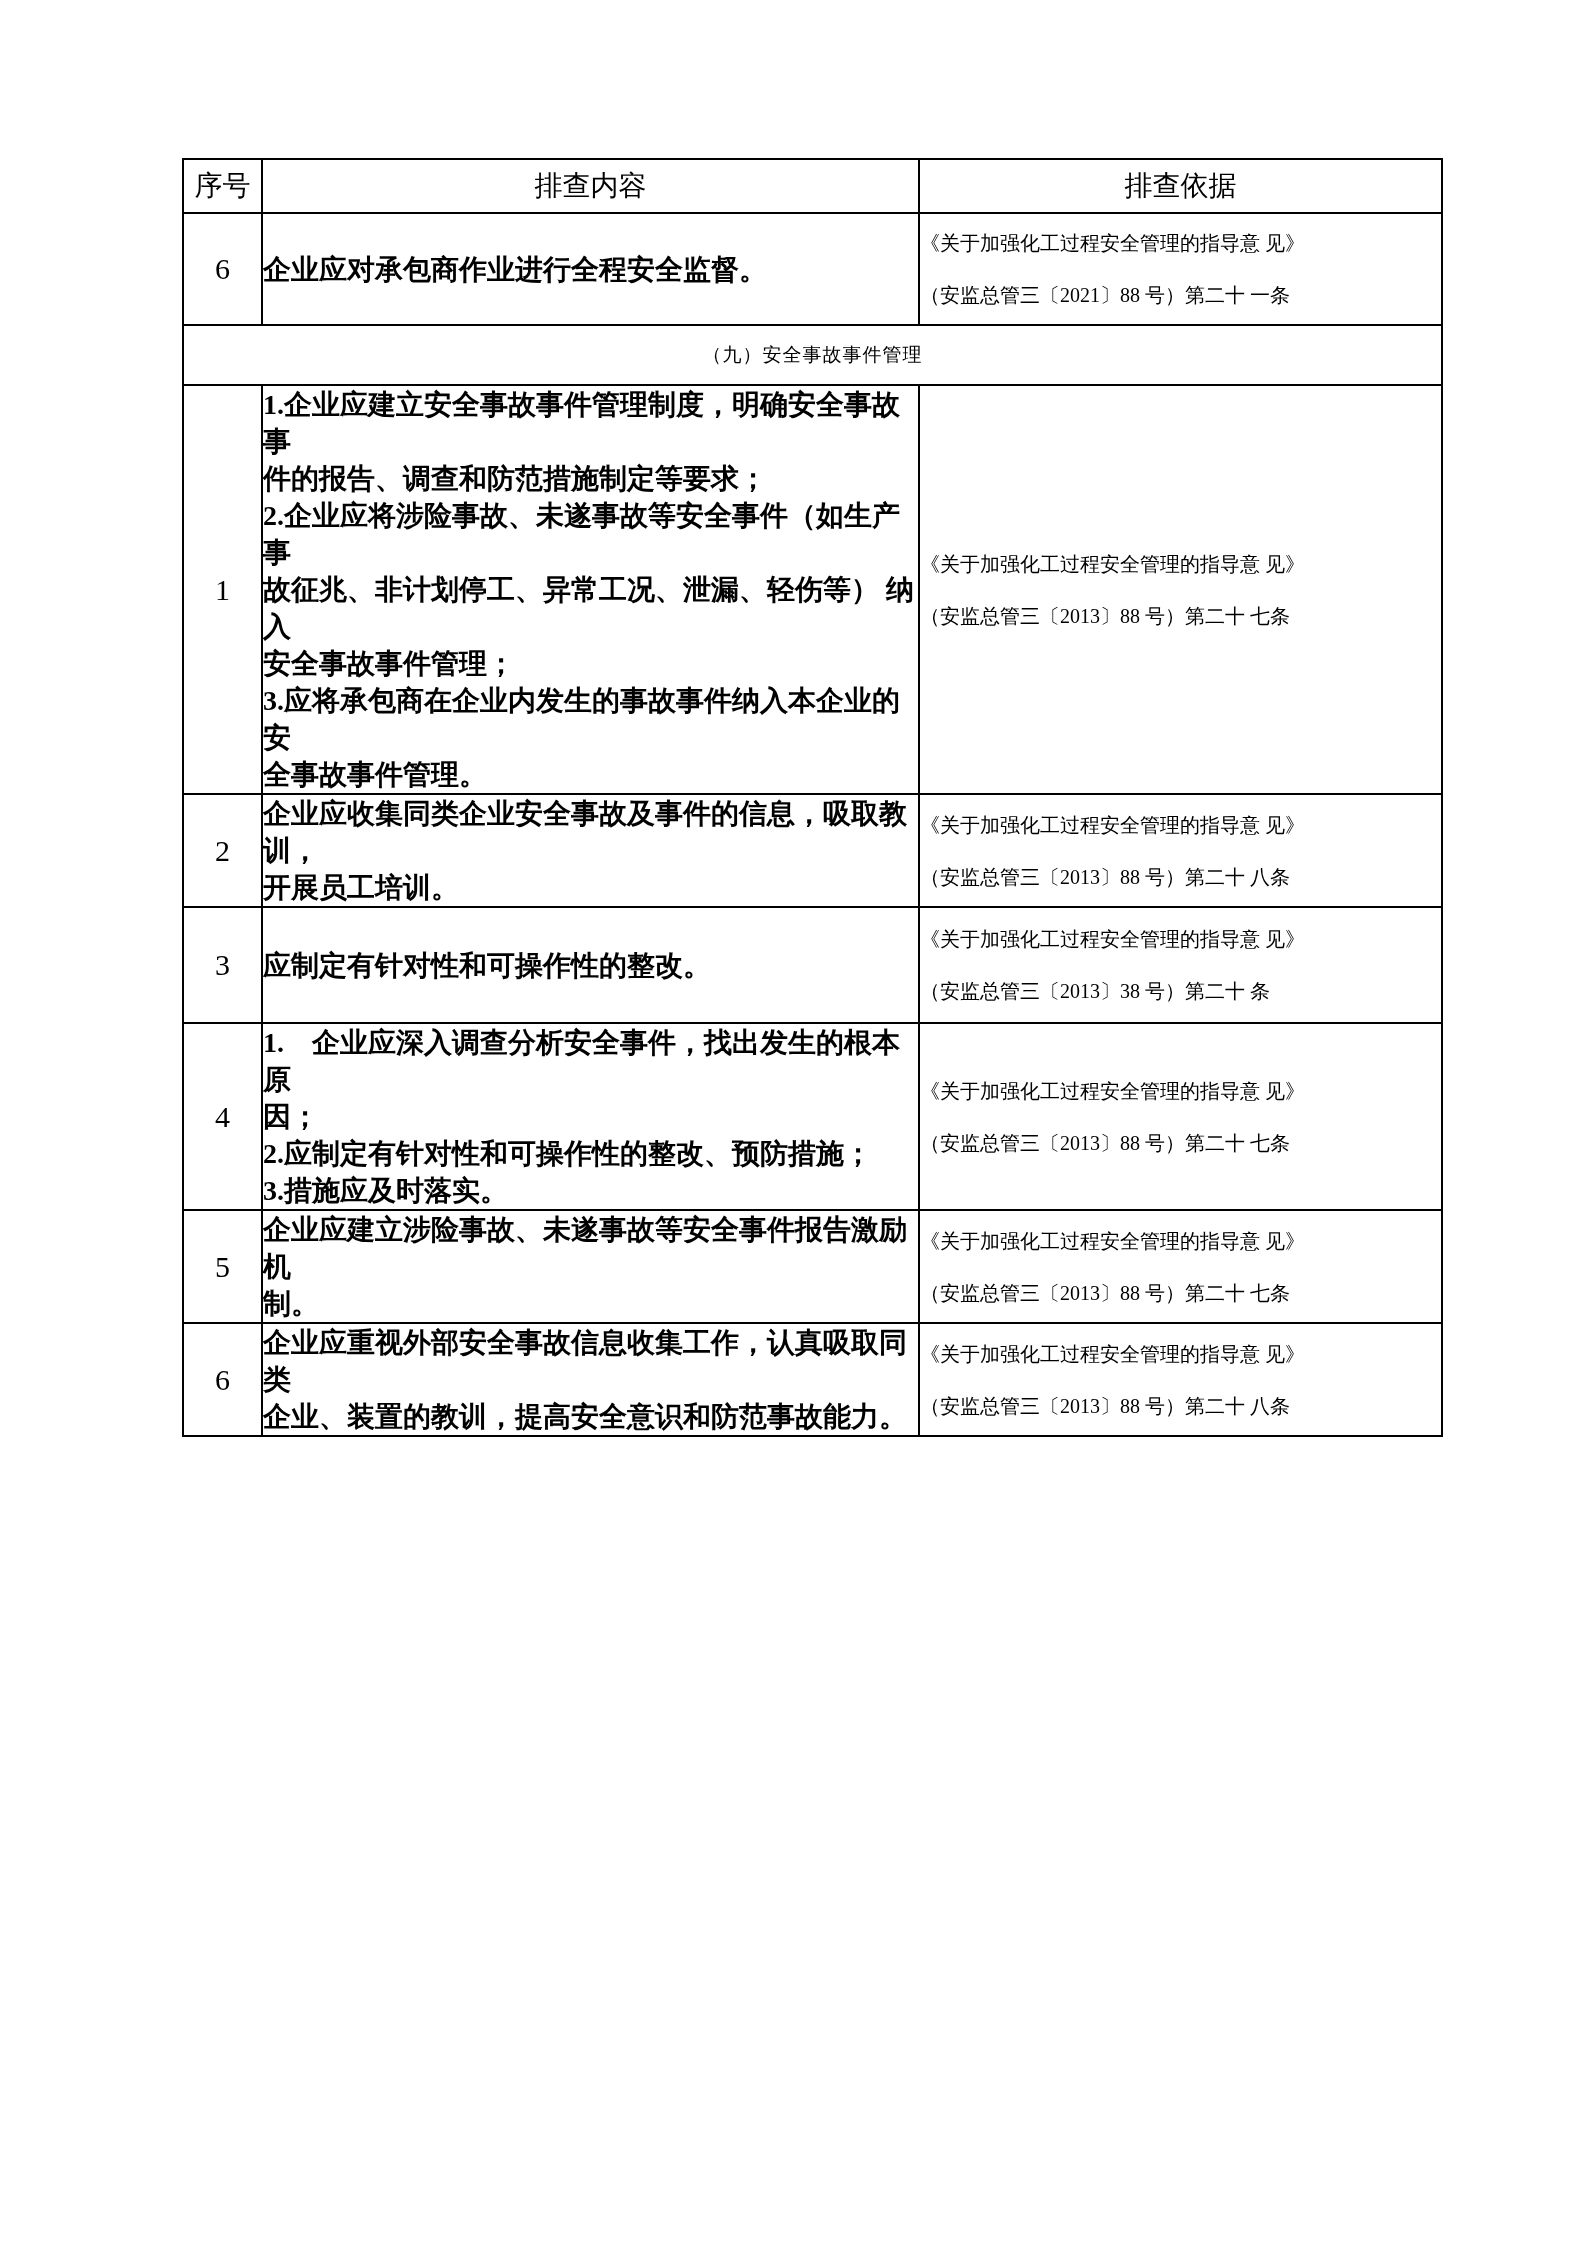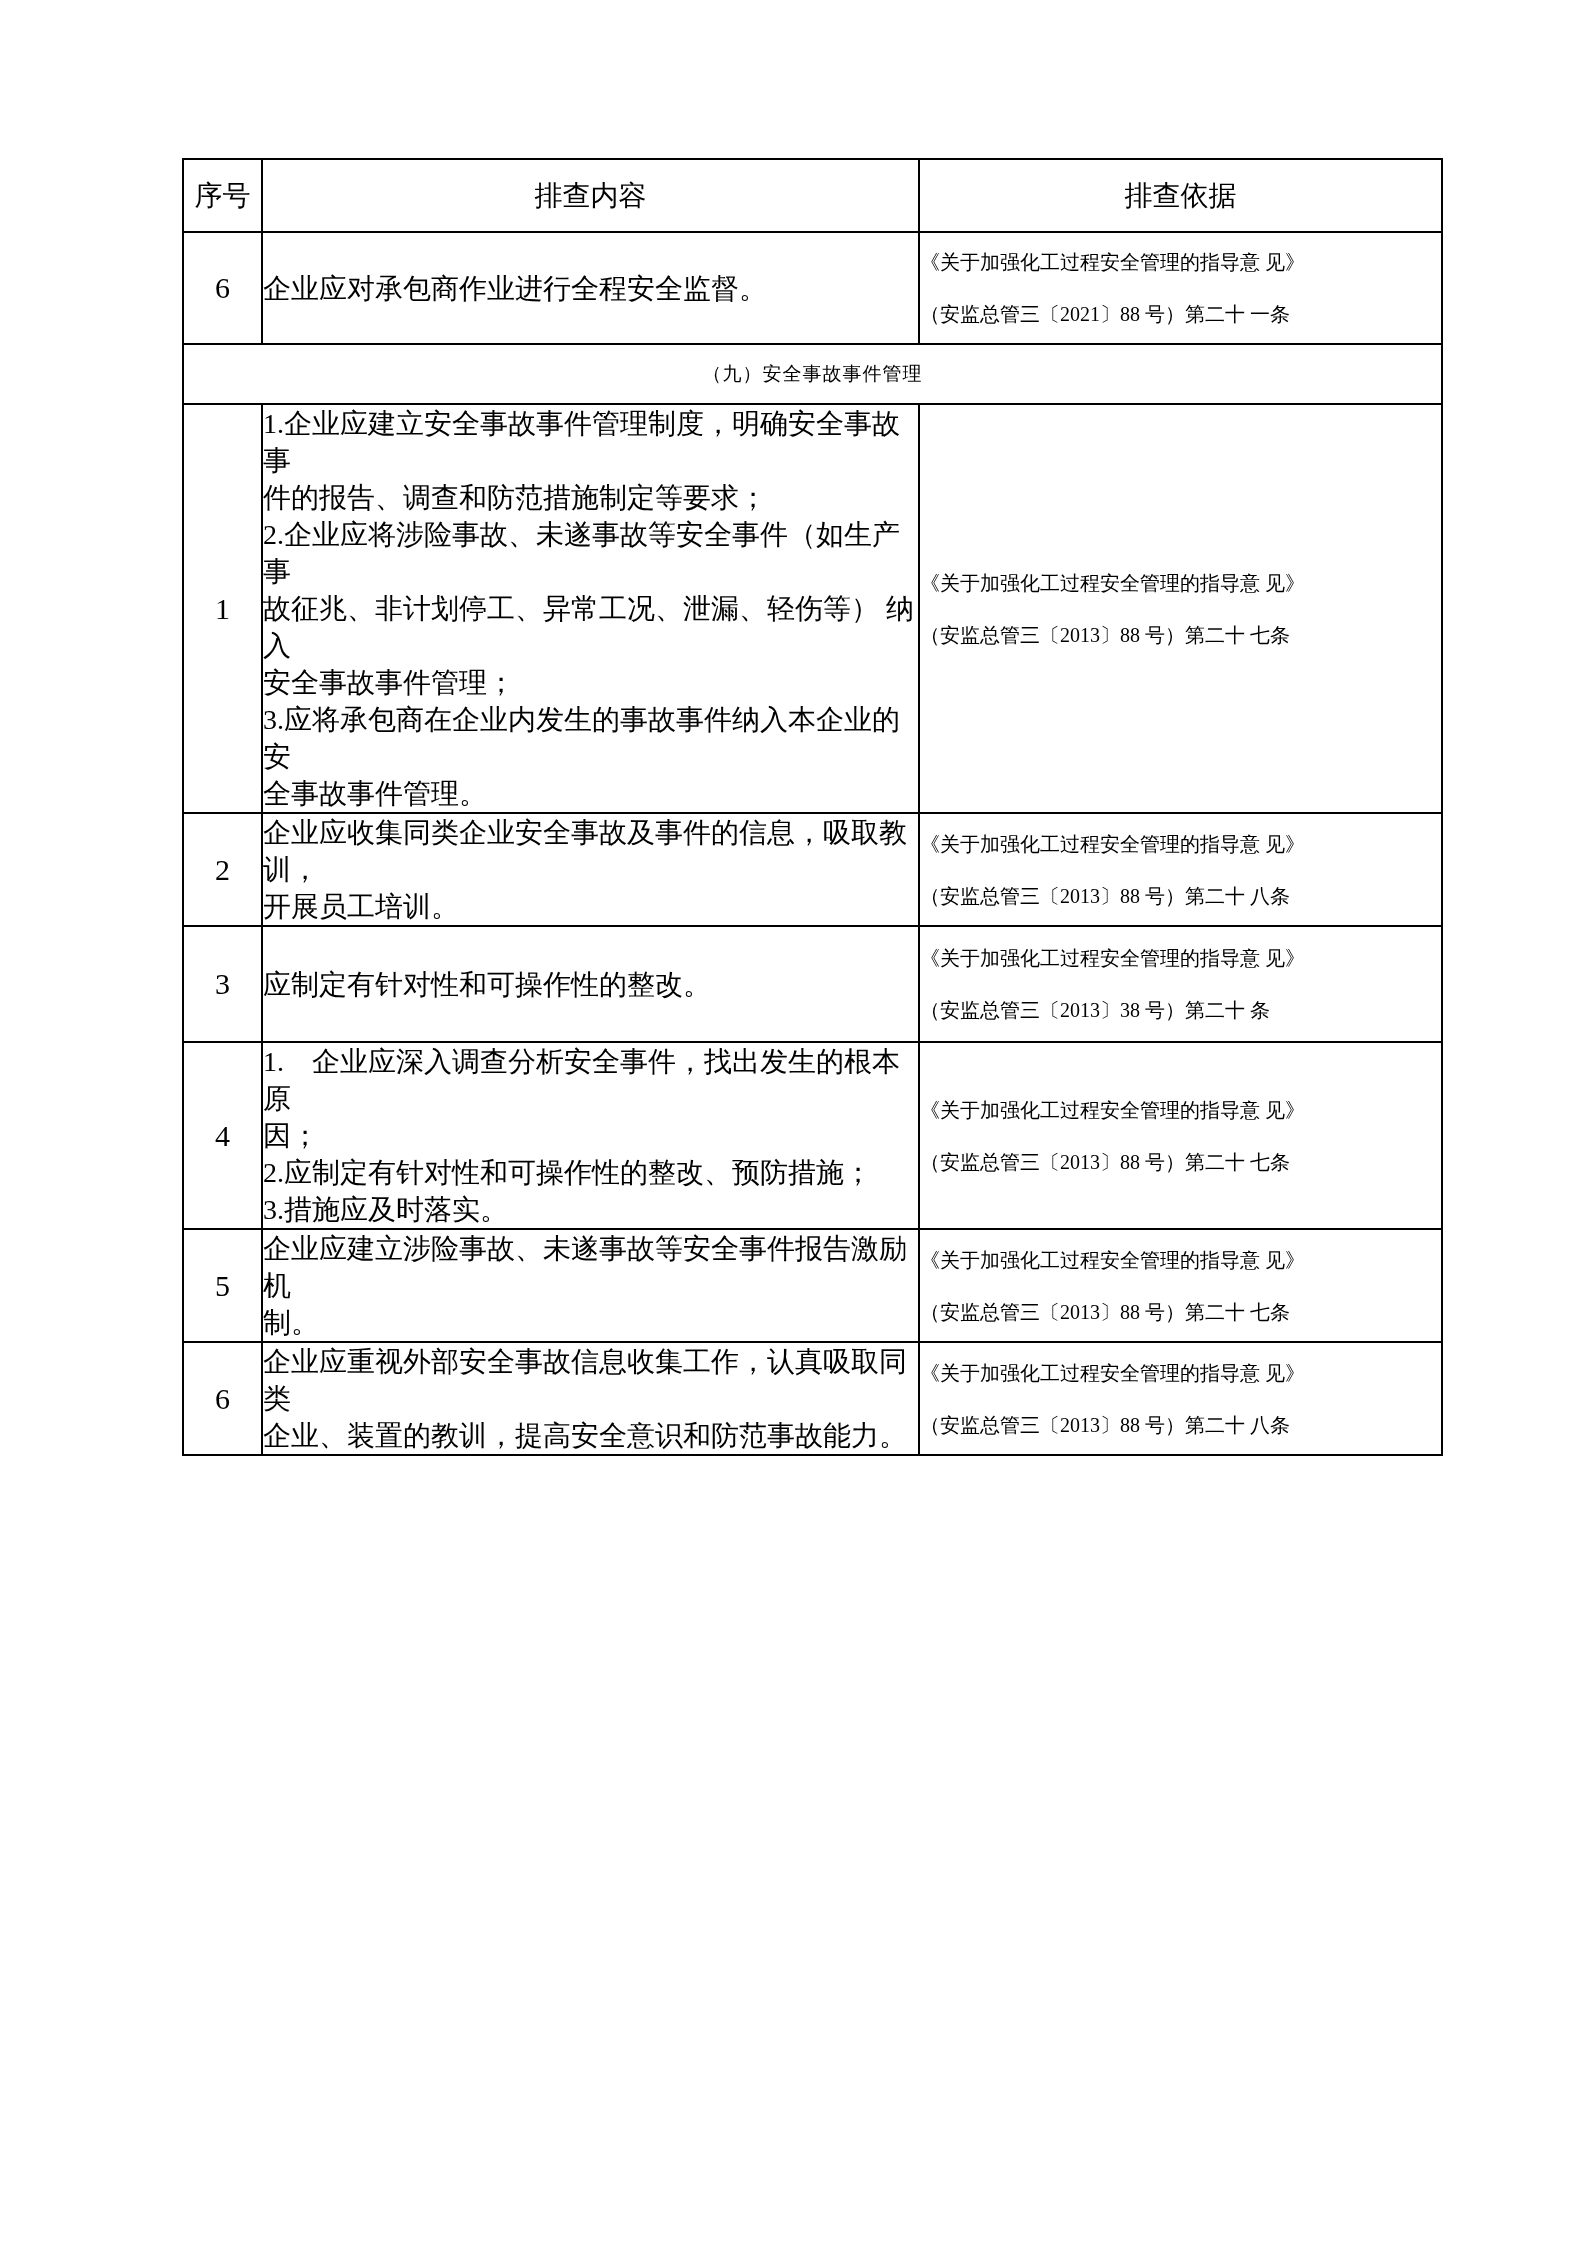--- a/index.html
+++ b/index.html
@@ -24,21 +24,21 @@
   table.checklist col.c-content{width:657px;}
   table.checklist col.c-basis{width:523px;}
   table.checklist th,
   table.checklist td{
     border:2px solid #000000;
     padding:0;
     font-weight:normal;
     vertical-align:middle;
     overflow:hidden;
   }
-  tr.h-header{height:73px;padding-left:29px;}
+  tr.h-header{height:54px;padding-left:29px;}
   tr.h-contractor{height:112px;}
   tr.h-section{height:60px;}
   tr.h-r1{height:257px;}
   tr.h-r2{height:104px;}
   tr.h-r3{height:116px;}
   tr.h-r4{height:178px;}
   tr.h-r5{height:112px;}
   tr.h-r6{height:113px;}
   th.col-head{
     font-size:28px;
@@ -50,20 +50,21 @@
     text-align:center;
   }
   td.content-cell{
     font-size:28px;
     line-height:37px;
     padding:2px 4px 2px 6px;
     text-align:left;
   }
   td.content-cell .multiline{
     white-space:pre-line;
+    font-weight:bold;
   }
   td.basis-cell{
     font-size:20px;
     line-height:52px;
     padding:0 4px 0 10px;
     text-align:left;
   }
   td.section-cell{
     font-size:19px;
     text-align:center;

